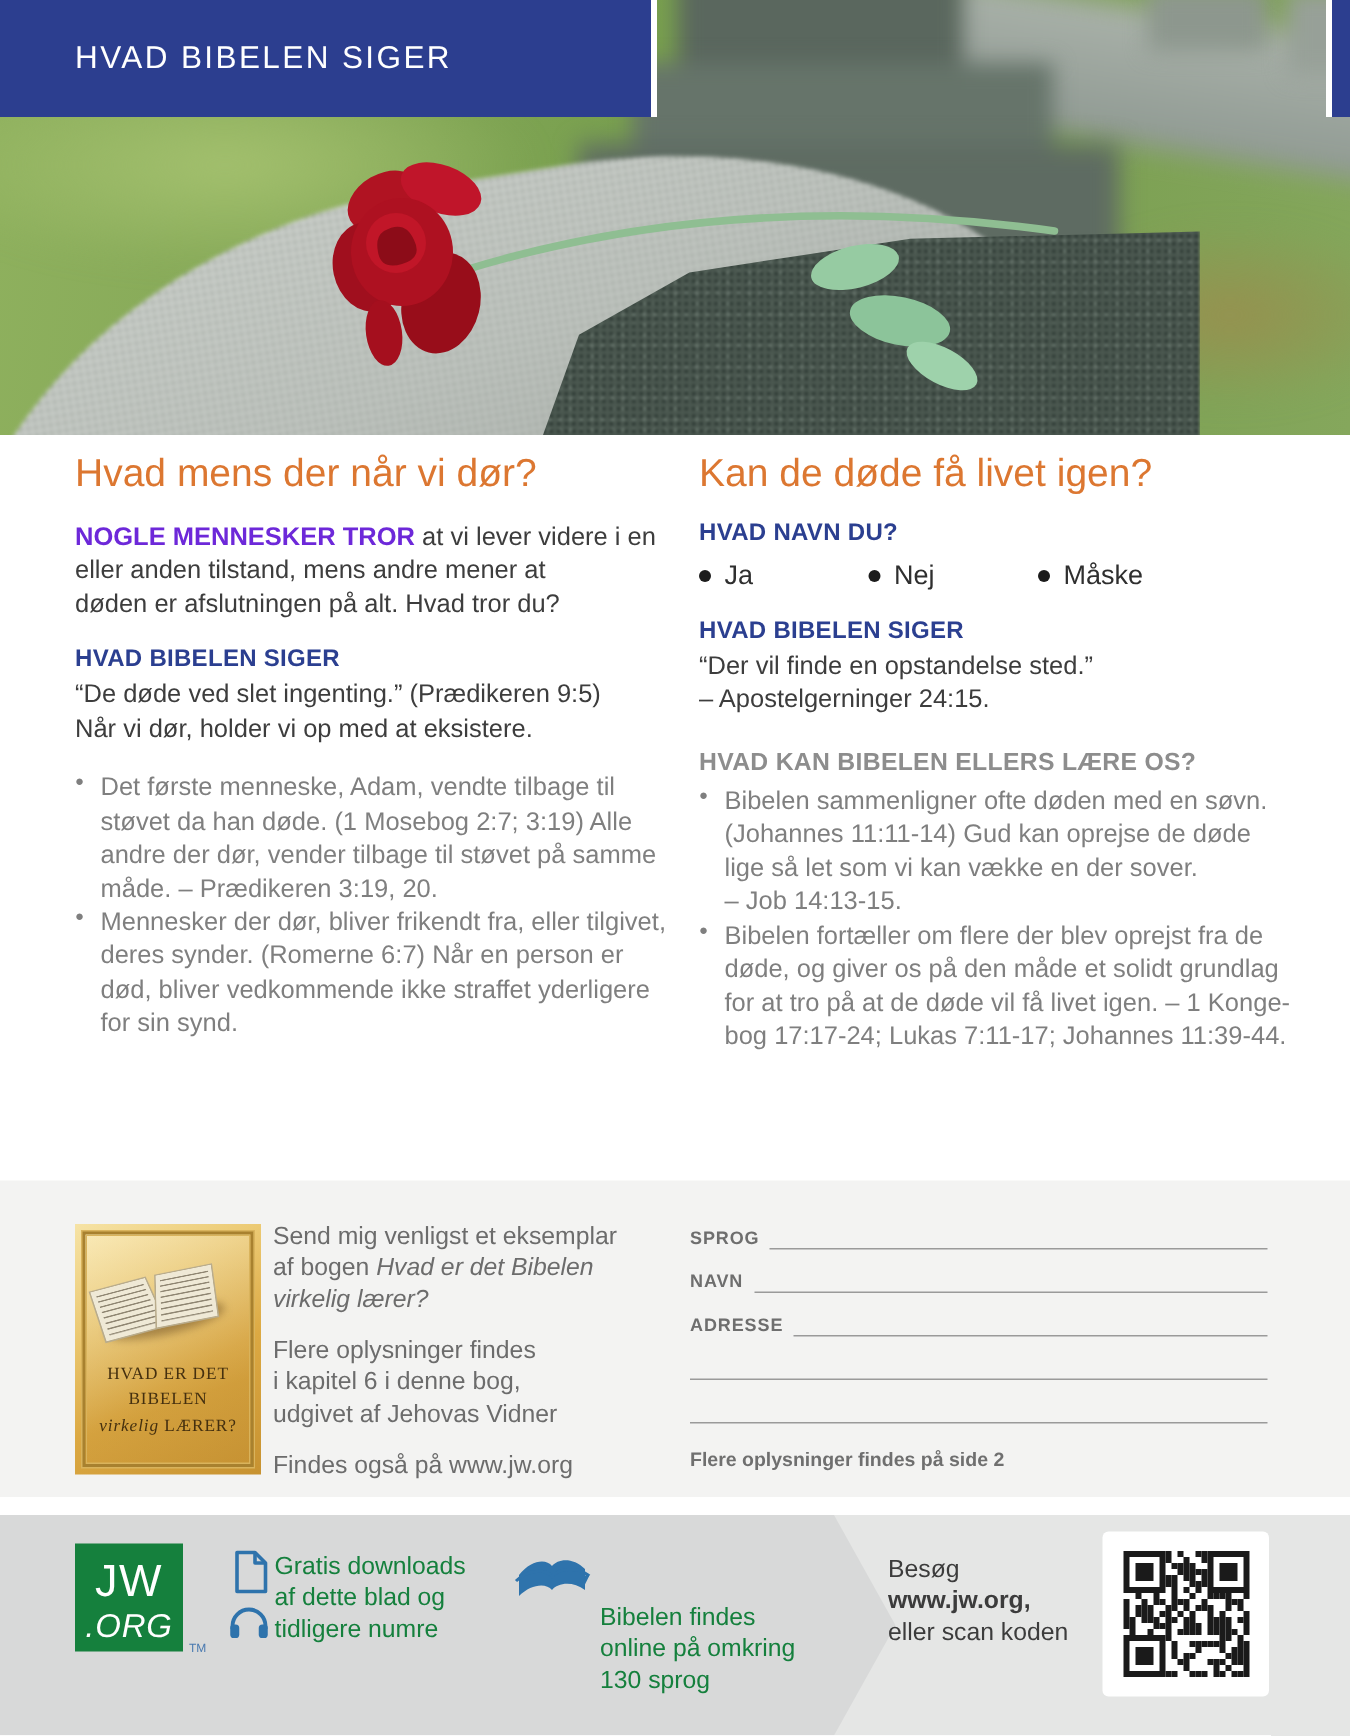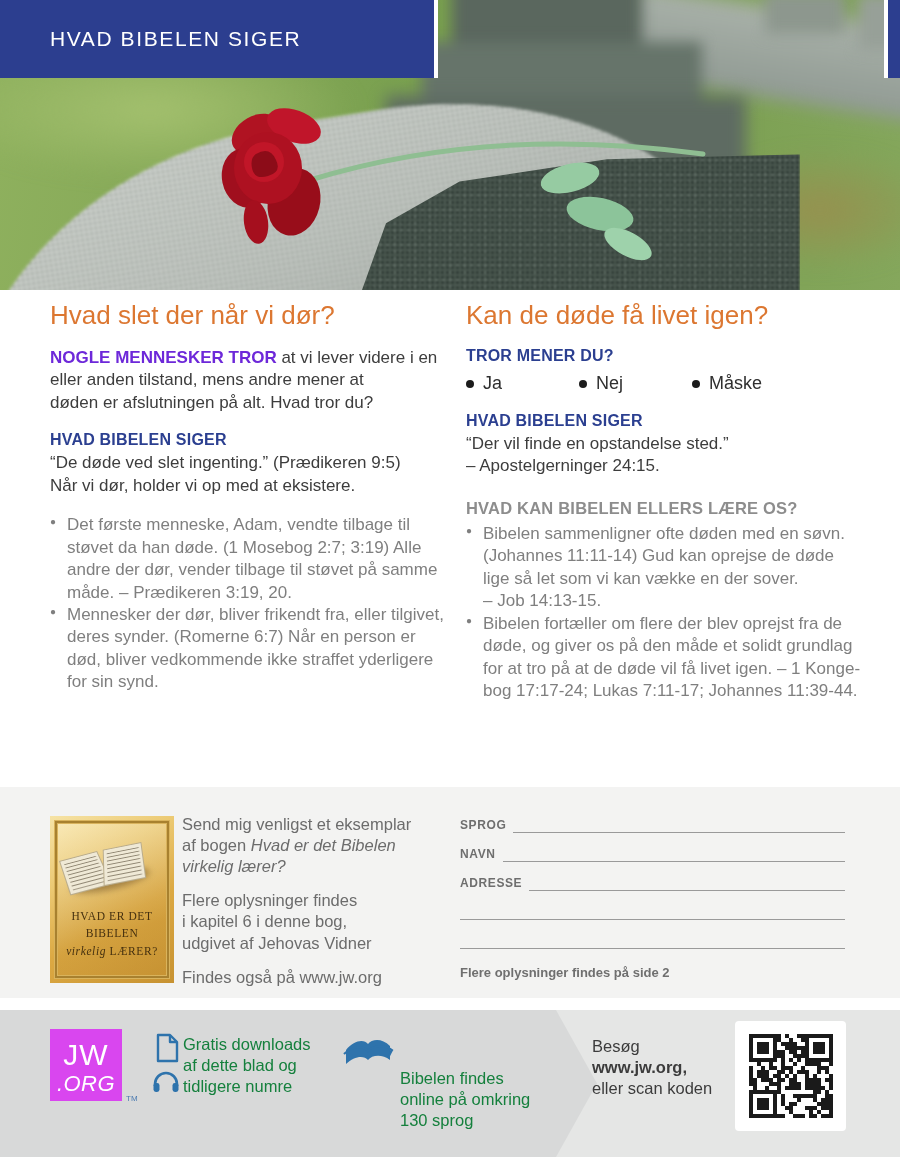--- a/index.html
+++ b/index.html
@@ -88,21 +88,21 @@
   .f-row { display:flex; align-items:flex-end; height:20px; margin-bottom:9px; }
   .f-label { color:#6e6e6e; font-size:12px; font-weight:700; letter-spacing:0.6px; padding-bottom:1px; }
   .f-line { flex:1; border-bottom:1.5px solid #9a9a9a; height:100%; margin-left:7px; }
   .f-line-full { border-bottom:1.5px solid #9a9a9a; height:20px; margin-bottom:9px; }
   .f-note { position:absolute; left:460px; top:178px; color:#6f6f6f; font-size:13px; font-weight:700; }
 
   
   .footer { position:absolute; left:0; top:1010px; width:900px; height:147px; background:#e5e6e5; }
   .footer-dark { position:absolute; left:0; top:0; width:600px; height:147px; background:#d8d9d9;
     clip-path:polygon(0 0, 556px 0, 597px 50%, 556px 100%, 0 100%); }
-  .jw-logo { position:absolute; left:50px; top:19px; width:72px; height:72px; background:#d946ef;
+  .jw-logo { position:absolute; left:50px; top:19px; width:72px; height:72px; background:#15803d;
     color:#ffffff; text-align:center; line-height:1; }
   .jw-logo .t1 { font-size:30px; font-weight:500; letter-spacing:1px; margin-top:11px; }
   .jw-logo .t2 { font-size:22px; font-weight:400; letter-spacing:0.5px; margin-top:3px;font-style:italic; }
   .jw-tm { position:absolute; left:126px; top:84px; font-size:8px; color:#4a7ab0; }
   .ft-item { position:absolute; color:#15803d; font-size:16.5px; line-height:1.26; font-weight:400; }
   .ft-downloads-text { left:183px; top:24px; }
   .ft-online-text { left:400px; top:26px;margin-top:32px; }
   .ic-doc { position:absolute; left:156px; top:23px; }
   .ic-phones { position:absolute; left:152px; top:60px; }
   .ic-book { position:absolute; left:342px; top:26px; }
@@ -147,21 +147,21 @@
     </div>
     <div class="photo-edge edge-l"></div>
     <div class="photo-edge edge-r"></div>
     <div class="banner">
       <span class="banner-title">HVAD BIBELEN SIGER</span>
     </div>
     <div class="banner-right"></div>
   </div>
 
   <div class="col col-left">
-    <div class="h-orange">Hvad slet der når vi dør?</div>
+    <div class="h-orange">Hvad mens der når vi dør?</div>
     <p class="body-txt pre blk"><span class="lead-blue">NOGLE MENNESKER TROR</span><span> at vi lever videre i en
 eller anden tilstand, mens andre mener at
 døden er afslutningen på alt. Hvad tror du?</span></p>
     <div class="blk">
       <div class="h-blue">HVAD BIBELEN SIGER</div>
       <p class="body-txt pre">“De døde ved slet ingenting.” (Prædikeren 9:5)
 Når vi dør, holder vi op med at eksistere.</p>
     </div>
     <div class="blk">
       <ul class="bullets">
@@ -172,21 +172,21 @@
         <li><span class="pre">Mennesker der dør, bliver frikendt fra, eller tilgivet,
 deres synder. (Romerne 6:7) Når en person er
 død, bliver vedkommende ikke straffet yderligere
 for sin synd.</span></li>
       </ul>
     </div>
   </div>
 
   <div class="col col-right">
     <div class="h-orange">Kan de døde få livet igen?</div>
-    <div class="h-blue">TROR MENER DU?</div>
+    <div class="h-blue">HVAD NAVN DU?</div>
     <div class="poll">
       <span class="opt">
           <span class="dot"></span>
           <span>Ja</span>
         </span>
       <span class="opt">
           <span class="dot"></span>
           <span>Nej</span>
         </span>
       <span class="opt">

